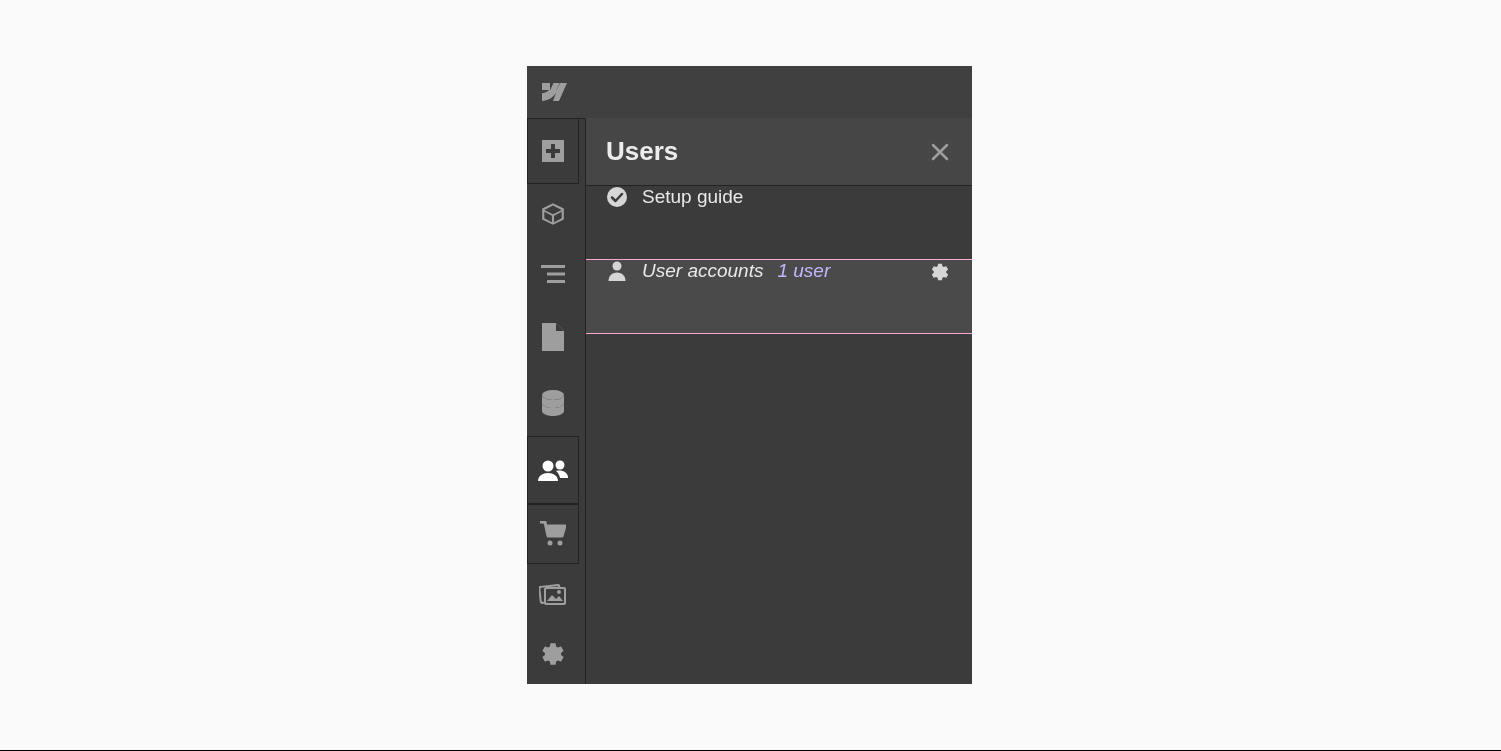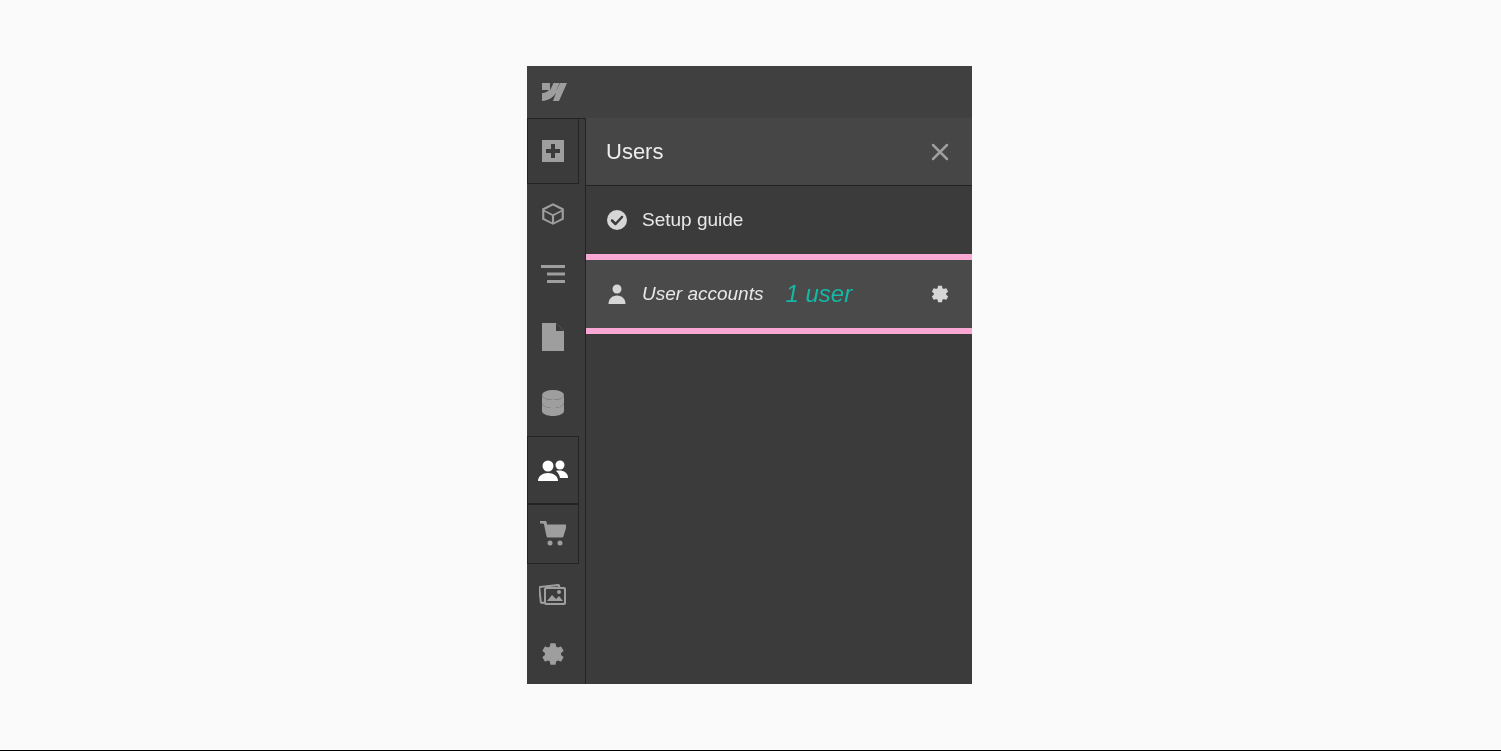--- a/index.html
+++ b/index.html
@@ -85,42 +85,41 @@
       background: #464646;
       height: 68px;
       display: flex;
       align-items: center;
       justify-content: space-between;
       padding: 0 20px;
       border-bottom: 1px solid #232323;
       box-sizing: border-box;
     }
     .panel-title {
-      font-size: 22px;
+      font-size: 26px;
       color: #ececec;
-      font-weight: 400;
+      font-weight: 700;
     }
     .close-btn {
       cursor: pointer;
       display: flex;
       align-items: center;
       justify-content: center;
       width: 24px;
       height: 24px;
     }
     .menu-list {
       display: flex;
       flex-direction: column;
     }
     .menu-item {
       height: 74px;
       display: flex;
-      align-items: center;
       padding: 0 20px;
-      border-bottom: 6px solid #f9a8d4;
+      border-bottom: 1px solid #f9a8d4;
       box-sizing: border-box;
       gap: 14px;
       cursor: pointer;
     }
     .menu-item.selected {
       background: #4a4a4a;
       font-style: italic;
     }
     .menu-icon {
       width: 22px;
@@ -128,23 +127,23 @@
       display: flex;
       align-items: center;
       justify-content: center;
       flex-shrink: 0;
     }
     .menu-label {
       color: #e8e8e8;
       font-size: 19px;
     }
     .menu-count {
-      color: #14b8a6;
-      font-size: 24px;
-      margin-left: 8px;
+      color: #c4b5fd;
+      font-size: 19px;
+      margin-left: 0;
     }
     .menu-spacer { flex: 1; }
     .gear-btn {
       display: flex;
       align-items: center;
       justify-content: center;
       width: 24px;
       height: 24px;
       cursor: pointer;
     }

